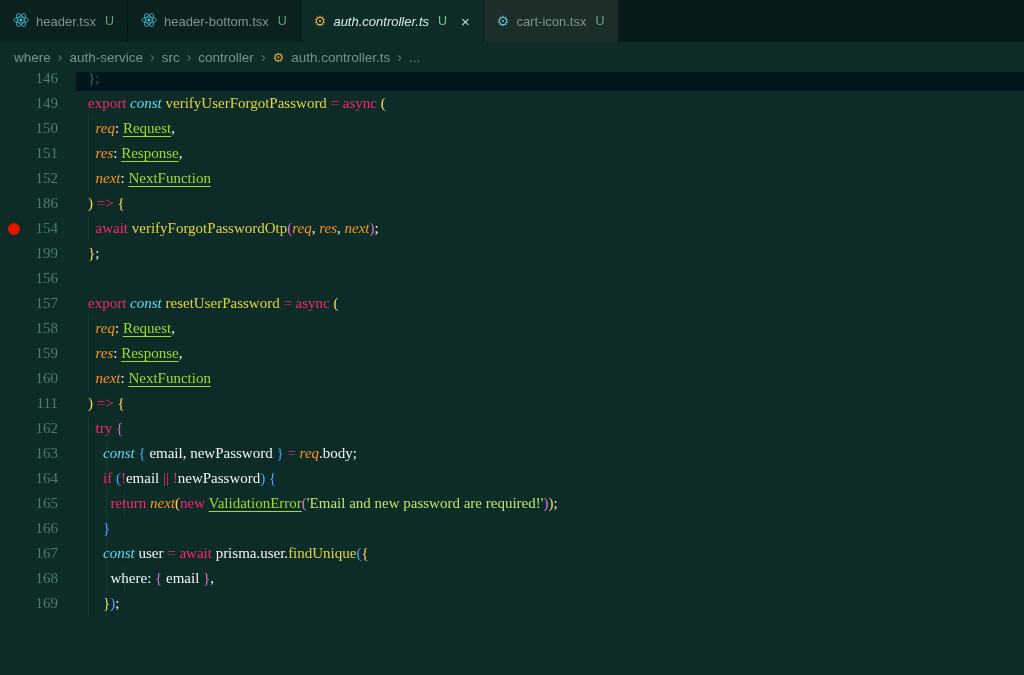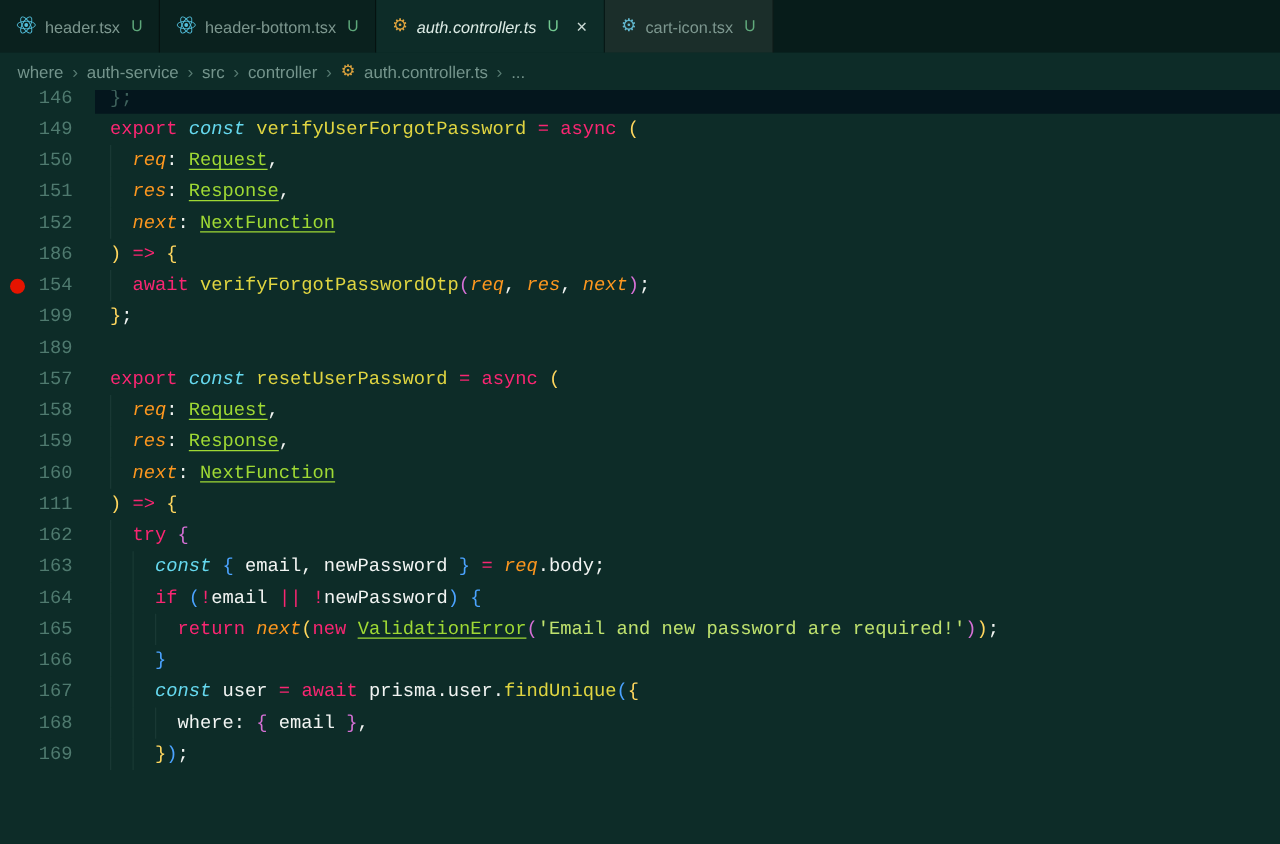--- a/index.html
+++ b/index.html
@@ -22,21 +22,21 @@
   
   .breadcrumbs { height:30px; display:flex; align-items:center; gap:7px; padding:0 14px;
                  background:var(--editor_bg); font-size:13.5px; color:var(--breadcrumb_fg); }
   .crumb { white-space:nowrap; cursor:pointer; }
   .crumb-sep { color:#567a71; font-size:14px; }
   .crumb-gear { font-family:"DejaVu Sans", sans-serif; font-size:13px; color:var(--gear_warm); }
 
   
   .editor { position:relative; height:603px; overflow:hidden; background:var(--editor_bg); }
   .lines { margin-top:-6px; }
-  .row { position:relative; height:25px; line-height:25px; font-family:Liberation Mono, monospace; font-size:15px; white-space:pre; }
+  .row { position:relative; height:25px; line-height:25px; font-family:Liberation Serif, serif; font-size:15px; white-space:pre; }
   .band { position:absolute; left:76px; right:0; top:0; bottom:0; background:var(--band_bg); }
   .gutter { position:relative; display:inline-block; width:58px; text-align:right; vertical-align:top;
             color:var(--gutter_fg); cursor:pointer; }
   .gutter--active { color:var(--gutter_active_fg); }
   .bp { position:absolute; left:8px; top:6.5px; width:12px; height:12px; border-radius:50%;
         background:var(--breakpoint); }
   .code { position:relative; display:inline-block; margin-left:30px; vertical-align:top; }
   .guide { position:absolute; top:0; bottom:0; width:1px; background:rgba(190,230,215,.07); }
 </style>
 </head>
@@ -108,21 +108,21 @@
 <div class="editor">
   <div class="lines">
       <div class="row"><div class="band"></div><div class="gutter">146</div><div class="code"><span style="color: rgb(63, 98, 92);">};</span></div></div>
       <div class="row"><div class="gutter">149</div><div class="code"><span style="color: rgb(249, 38, 114);">export</span><span style="color: rgb(242, 245, 243);"> </span><span style="color: rgb(102, 217, 239); font-style: italic;">const</span><span style="color: rgb(242, 245, 243);"> </span><span style="color: rgb(224, 213, 65);">verifyUserForgotPassword</span><span style="color: rgb(242, 245, 243);"> </span><span style="color: rgb(249, 38, 114);">=</span><span style="color: rgb(242, 245, 243);"> </span><span style="color: rgb(249, 38, 114);">async</span><span style="color: rgb(242, 245, 243);"> </span><span style="color: rgb(255, 215, 94);">(</span></div></div>
       <div class="row"><div class="gutter">150</div><div class="code"><i class="guide" style="left: 0px;"></i><span style="color: rgb(242, 245, 243);">  </span><span style="color: rgb(253, 151, 31); font-style: italic;">req</span><span style="color: rgb(242, 245, 243);">:</span><span style="color: rgb(242, 245, 243);"> </span><span style="color: rgb(159, 217, 52); text-decoration: underline; text-underline-offset: 3px;">Request</span><span style="color: rgb(242, 245, 243);">,</span></div></div>
       <div class="row"><div class="gutter">151</div><div class="code"><i class="guide" style="left: 0px;"></i><span style="color: rgb(242, 245, 243);">  </span><span style="color: rgb(253, 151, 31); font-style: italic;">res</span><span style="color: rgb(242, 245, 243);">:</span><span style="color: rgb(242, 245, 243);"> </span><span style="color: rgb(159, 217, 52); text-decoration: underline; text-underline-offset: 3px;">Response</span><span style="color: rgb(242, 245, 243);">,</span></div></div>
       <div class="row"><div class="gutter">152</div><div class="code"><i class="guide" style="left: 0px;"></i><span style="color: rgb(242, 245, 243);">  </span><span style="color: rgb(253, 151, 31); font-style: italic;">next</span><span style="color: rgb(242, 245, 243);">:</span><span style="color: rgb(242, 245, 243);"> </span><span style="color: rgb(159, 217, 52); text-decoration: underline; text-underline-offset: 3px;">NextFunction</span></div></div>
       <div class="row"><div class="gutter">186</div><div class="code"><span style="color: rgb(255, 215, 94);">)</span><span style="color: rgb(242, 245, 243);"> </span><span style="color: rgb(249, 38, 114);">=&gt;</span><span style="color: rgb(242, 245, 243);"> </span><span style="color: rgb(255, 215, 94);">{</span></div></div>
       <div class="row"><div class="gutter">154</div><div class="bp"></div><div class="code"><i class="guide" style="left: 0px;"></i><span style="color: rgb(242, 245, 243);">  </span><span style="color: rgb(249, 38, 114);">await</span><span style="color: rgb(242, 245, 243);"> </span><span style="color: rgb(224, 213, 65);">verifyForgotPasswordOtp</span><span style="color: rgb(214, 112, 214);">(</span><span style="color: rgb(253, 151, 31); font-style: italic;">req</span><span style="color: rgb(242, 245, 243);">, </span><span style="color: rgb(253, 151, 31); font-style: italic;">res</span><span style="color: rgb(242, 245, 243);">, </span><span style="color: rgb(253, 151, 31); font-style: italic;">next</span><span style="color: rgb(214, 112, 214);">)</span><span style="color: rgb(242, 245, 243);">;</span></div></div>
       <div class="row"><div class="gutter">199</div><div class="code"><span style="color: rgb(255, 215, 94);">}</span><span style="color: rgb(242, 245, 243);">;</span></div></div>
-      <div class="row"><div class="gutter">189</div><div class="code"></div></div>
+      <div class="row"><div class="gutter">156</div><div class="code"></div></div>
       <div class="row"><div class="gutter">157</div><div class="code"><span style="color: rgb(249, 38, 114);">export</span><span style="color: rgb(242, 245, 243);"> </span><span style="color: rgb(102, 217, 239); font-style: italic;">const</span><span style="color: rgb(242, 245, 243);"> </span><span style="color: rgb(224, 213, 65);">resetUserPassword</span><span style="color: rgb(242, 245, 243);"> </span><span style="color: rgb(249, 38, 114);">=</span><span style="color: rgb(242, 245, 243);"> </span><span style="color: rgb(249, 38, 114);">async</span><span style="color: rgb(242, 245, 243);"> </span><span style="color: rgb(255, 215, 94);">(</span></div></div>
       <div class="row"><div class="gutter">158</div><div class="code"><i class="guide" style="left: 0px;"></i><span style="color: rgb(242, 245, 243);">  </span><span style="color: rgb(253, 151, 31); font-style: italic;">req</span><span style="color: rgb(242, 245, 243);">:</span><span style="color: rgb(242, 245, 243);"> </span><span style="color: rgb(159, 217, 52); text-decoration: underline; text-underline-offset: 3px;">Request</span><span style="color: rgb(242, 245, 243);">,</span></div></div>
       <div class="row"><div class="gutter">159</div><div class="code"><i class="guide" style="left: 0px;"></i><span style="color: rgb(242, 245, 243);">  </span><span style="color: rgb(253, 151, 31); font-style: italic;">res</span><span style="color: rgb(242, 245, 243);">:</span><span style="color: rgb(242, 245, 243);"> </span><span style="color: rgb(159, 217, 52); text-decoration: underline; text-underline-offset: 3px;">Response</span><span style="color: rgb(242, 245, 243);">,</span></div></div>
       <div class="row"><div class="gutter">160</div><div class="code"><i class="guide" style="left: 0px;"></i><span style="color: rgb(242, 245, 243);">  </span><span style="color: rgb(253, 151, 31); font-style: italic;">next</span><span style="color: rgb(242, 245, 243);">:</span><span style="color: rgb(242, 245, 243);"> </span><span style="color: rgb(159, 217, 52); text-decoration: underline; text-underline-offset: 3px;">NextFunction</span></div></div>
       <div class="row"><div class="gutter">111</div><div class="code"><span style="color: rgb(255, 215, 94);">)</span><span style="color: rgb(242, 245, 243);"> </span><span style="color: rgb(249, 38, 114);">=&gt;</span><span style="color: rgb(242, 245, 243);"> </span><span style="color: rgb(255, 215, 94);">{</span></div></div>
       <div class="row"><div class="gutter">162</div><div class="code"><i class="guide" style="left: 0px;"></i><span style="color: rgb(242, 245, 243);">  </span><span style="color: rgb(249, 38, 114);">try</span><span style="color: rgb(242, 245, 243);"> </span><span style="color: rgb(214, 112, 214);">{</span></div></div>
       <div class="row"><div class="gutter">163</div><div class="code"><i class="guide" style="left: 0px;"></i><i class="guide" style="left: 18.06px;"></i><span style="color: rgb(242, 245, 243);">    </span><span style="color: rgb(102, 217, 239); font-style: italic;">const</span><span style="color: rgb(242, 245, 243);"> </span><span style="color: rgb(75, 163, 255);">{</span><span style="color: rgb(242, 245, 243);"> email, newPassword </span><span style="color: rgb(75, 163, 255);">}</span><span style="color: rgb(242, 245, 243);"> </span><span style="color: rgb(249, 38, 114);">=</span><span style="color: rgb(242, 245, 243);"> </span><span style="color: rgb(253, 151, 31); font-style: italic;">req</span><span style="color: rgb(242, 245, 243);">.body;</span></div></div>
       <div class="row"><div class="gutter">164</div><div class="code"><i class="guide" style="left: 0px;"></i><i class="guide" style="left: 18.06px;"></i><span style="color: rgb(242, 245, 243);">    </span><span style="color: rgb(249, 38, 114);">if</span><span style="color: rgb(242, 245, 243);"> </span><span style="color: rgb(75, 163, 255);">(</span><span style="color: rgb(249, 38, 114);">!</span><span style="color: rgb(242, 245, 243);">email</span><span style="color: rgb(242, 245, 243);"> </span><span style="color: rgb(249, 38, 114);">||</span><span style="color: rgb(242, 245, 243);"> </span><span style="color: rgb(249, 38, 114);">!</span><span style="color: rgb(242, 245, 243);">newPassword</span><span style="color: rgb(75, 163, 255);">)</span><span style="color: rgb(242, 245, 243);"> </span><span style="color: rgb(75, 163, 255);">{</span></div></div>
       <div class="row"><div class="gutter">165</div><div class="code"><i class="guide" style="left: 0px;"></i><i class="guide" style="left: 18.06px;"></i><i class="guide" style="left: 36.12px;"></i><span style="color: rgb(242, 245, 243);">      </span><span style="color: rgb(249, 38, 114);">return</span><span style="color: rgb(242, 245, 243);"> </span><span style="color: rgb(253, 151, 31); font-style: italic;">next</span><span style="color: rgb(255, 215, 94);">(</span><span style="color: rgb(249, 38, 114);">new</span><span style="color: rgb(242, 245, 243);"> </span><span style="color: rgb(159, 217, 52); text-decoration: underline; text-underline-offset: 3px;">ValidationError</span><span style="color: rgb(214, 112, 214);">(</span><span style="color: rgb(191, 226, 110);">'Email and new password are required!'</span><span style="color: rgb(214, 112, 214);">)</span><span style="color: rgb(255, 215, 94);">)</span><span style="color: rgb(242, 245, 243);">;</span></div></div>
       <div class="row"><div class="gutter">166</div><div class="code"><i class="guide" style="left: 0px;"></i><i class="guide" style="left: 18.06px;"></i><span style="color: rgb(242, 245, 243);">    </span><span style="color: rgb(75, 163, 255);">}</span></div></div>

